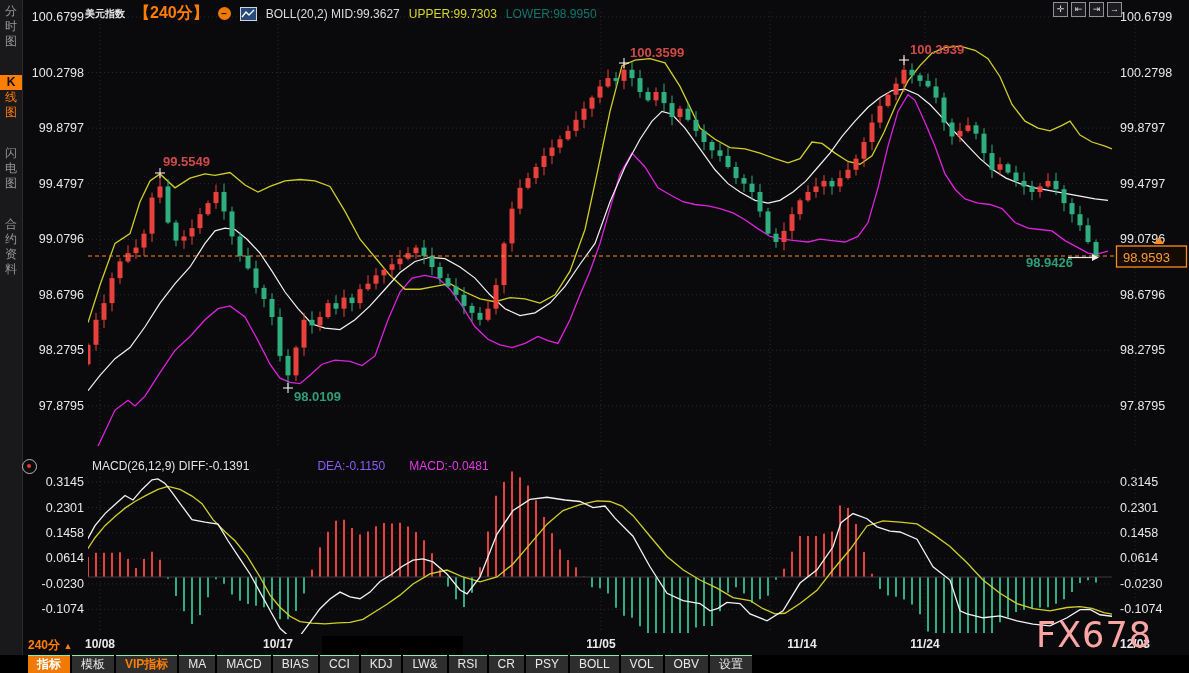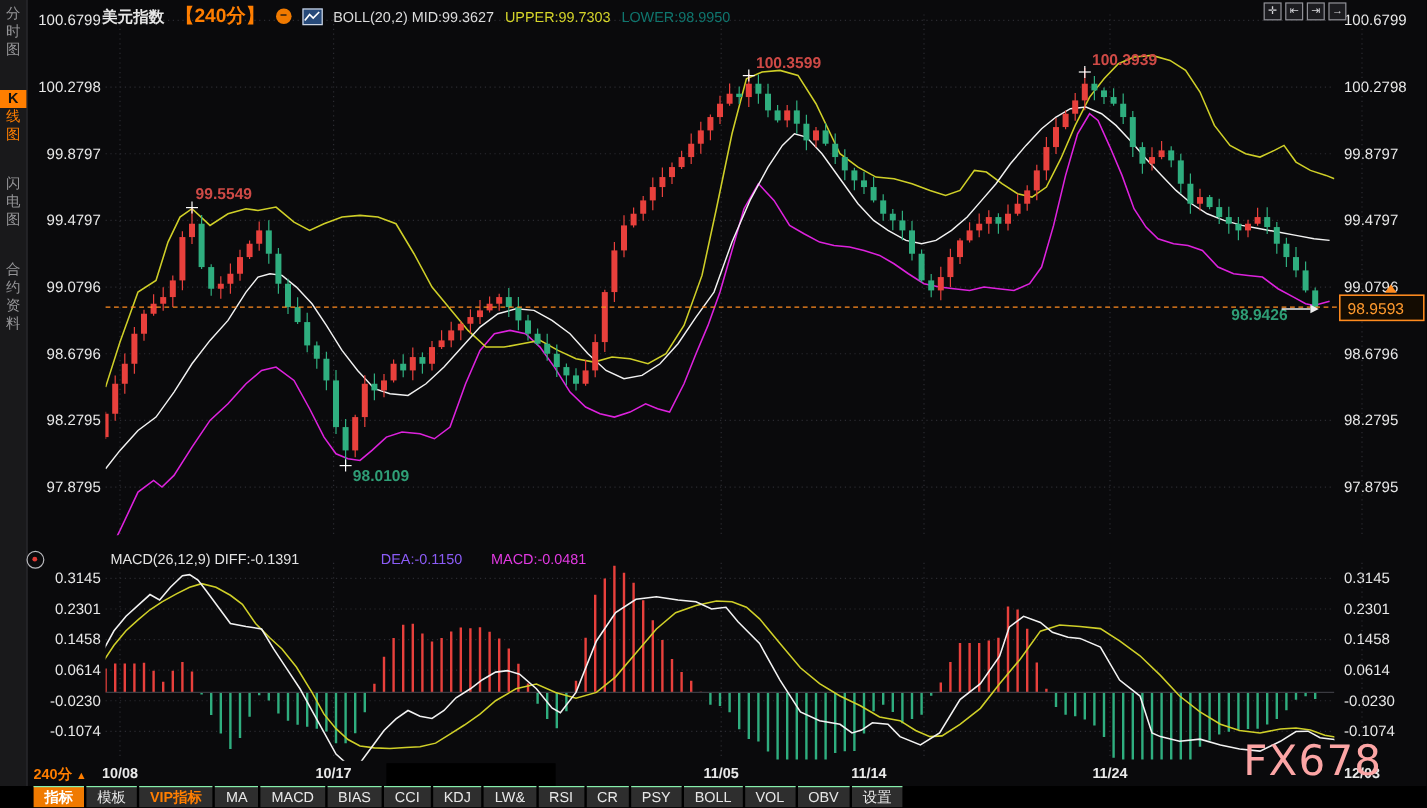--- a/index.html
+++ b/index.html
@@ -9,21 +9,21 @@
   
   .sidebar{position:absolute;left:0;top:0;width:22px;height:655px;background:#19191b;
            border-right:1px solid #2c2c30;z-index:4;}
   .side-item{width:22px;text-align:center;margin-bottom:26px;cursor:pointer;}
   .side-item .ch{display:block;font-size:12px;line-height:15px;color:#969699;}
   .side-item.active .ch{color:#ff7e00;}
   .side-item.active .ch.blk{background:#ff7e00;color:#111;font-weight:bold;}
   
   .topbar{position:absolute;left:85px;top:3px;display:flex;align-items:center;gap:9px;
           font-size:12px;z-index:4;white-space:nowrap;}
-  .t-symbol{color:#e6e6e6;font-weight:bold;font-size:13px;}
+  .t-symbol{color:#e6e6e6;font-weight:bold;font-size:10px;}
   .t-period{color:#ff7e00;font-weight:bold;font-size:16px;}
   .t-minus{width:13px;height:13px;border-radius:50%;background:#f07a00;color:#111;font-size:10px;
            line-height:13px;text-align:center;font-weight:bold;}
   .t-charticon{width:15px;height:12px;background:#274a7a;border:1px solid #cfd6e2;position:relative;}
   .t-charticon svg{position:absolute;left:0;top:0;}
   .t-boll{color:#dcdcdc;}
   .t-upper{color:#d6d62a;}
   .t-lower{color:#0f766e;}
   
   .winicons{position:absolute;left:1053px;top:2px;display:flex;gap:3px;z-index:4;}
@@ -587,21 +587,21 @@
   </div>
 
   <div class="axisrow" id="axisrow">
     <span class="period-tag">
       <span>240分</span>
       <span class="tri">▲</span>
     </span>
   <span class="d-label" style="left: 100px;">10/08</span>
       <span class="d-label" style="left: 278px;">10/17</span>
       <span class="d-label" style="left: 601px;">11/05</span>
-      <span class="d-label" style="left: 724px;">11/14</span>
+      <span class="d-label" style="left: 802px;">11/14</span>
       <span class="d-label" style="left: 925px; text-align: right;">11/24</span>
       <span class="d-label" style="left: 1135px;">12/03</span>
     </div>
   <div class="blackbox" id="blackbox" style="left: 322px; top: 636px; width: 141px; height: 19px;"></div>
 
   <div class="toolbar" id="toolbar">
       <span class="tb primary">指标</span>
       <span class="tb">模板</span>
       <span class="tb vip">VIP指标</span>
       <span class="tb">MA</span>

